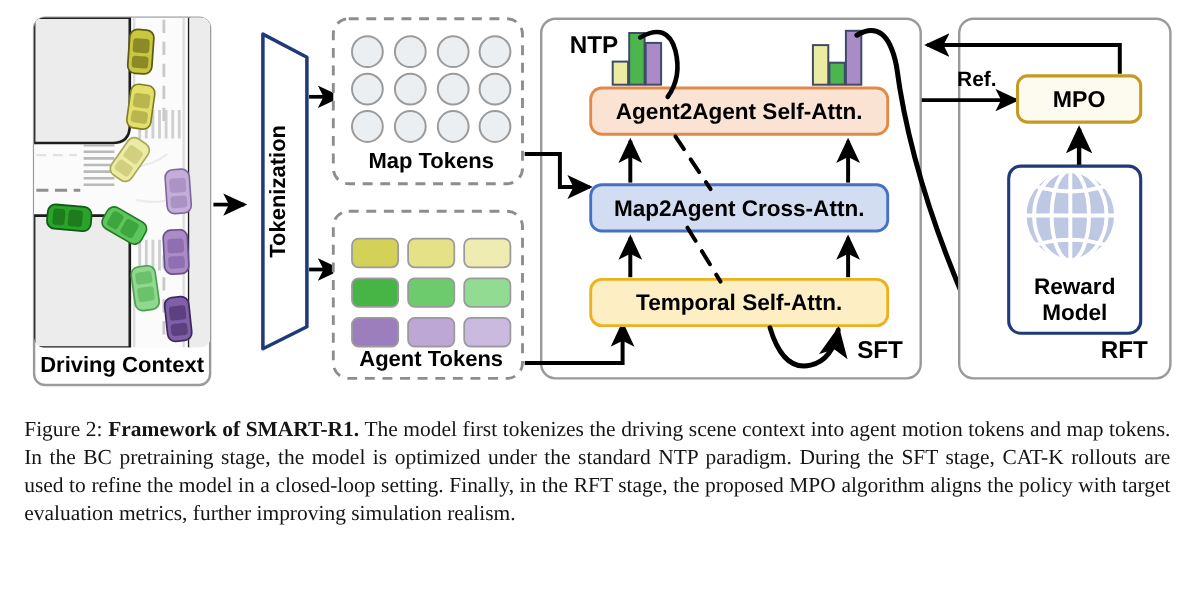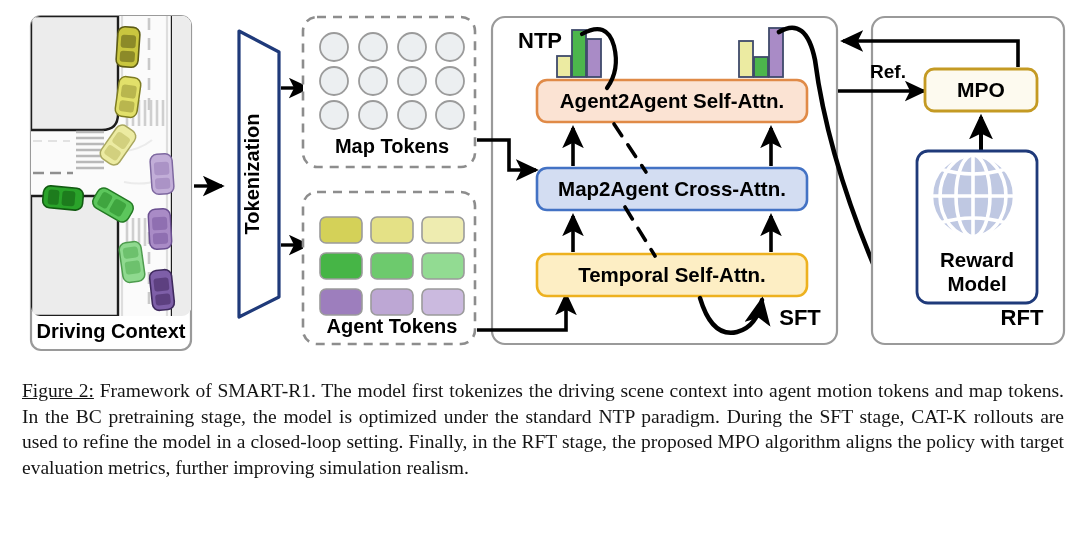--- a/index.html
+++ b/index.html
@@ -1,22 +1,22 @@
 <!DOCTYPE html>
 <html><head>
 <meta charset="utf-8">
 <style>
   html,body{margin:0;padding:0;background:#ffffff;}
   body{width:1080px;height:548px;font-family:"Liberation Sans",sans-serif;position:relative;overflow:hidden;}
   #figure{position:absolute;left:0;top:0;width:1080px;height:370px;}
   #caption{position:absolute;left:22px;top:378px;width:1042px;
            font-family:"Liberation Serif",serif;font-size:19.5px;line-height:25.5px;
            color:#141414;text-align:justify;}
-  #caption b{font-weight:normal;}
-  .nb{white-space:nowrap;text-decoration:underline;}
+  #caption b{font-weight:bold;}
+  .nb{white-space:nowrap;}
   svg{display:block;}
   .lbl{font-family:"Liberation Sans",sans-serif;font-weight:bold;fill:#000;}
 </style>
 </head>
 <body>
 
 <div id="figure">
 <svg width="1080" height="370" viewBox="0 0 1080 370" xmlns="http://www.w3.org/2000/svg">
   <defs>
     <marker id="ah" markerWidth="7" markerHeight="7" refX="5.6" refY="3" orient="auto">

